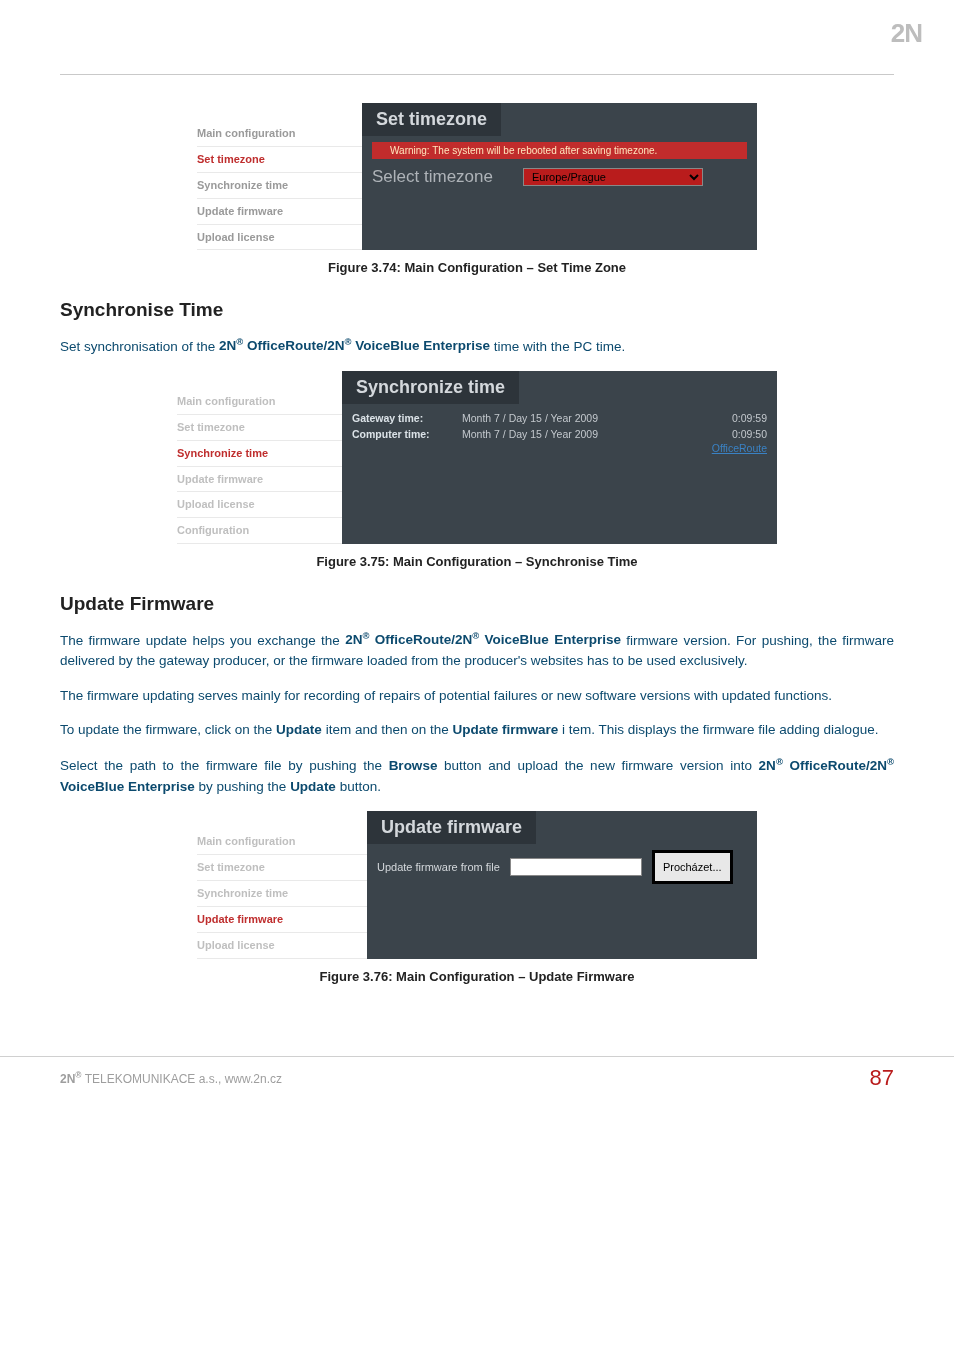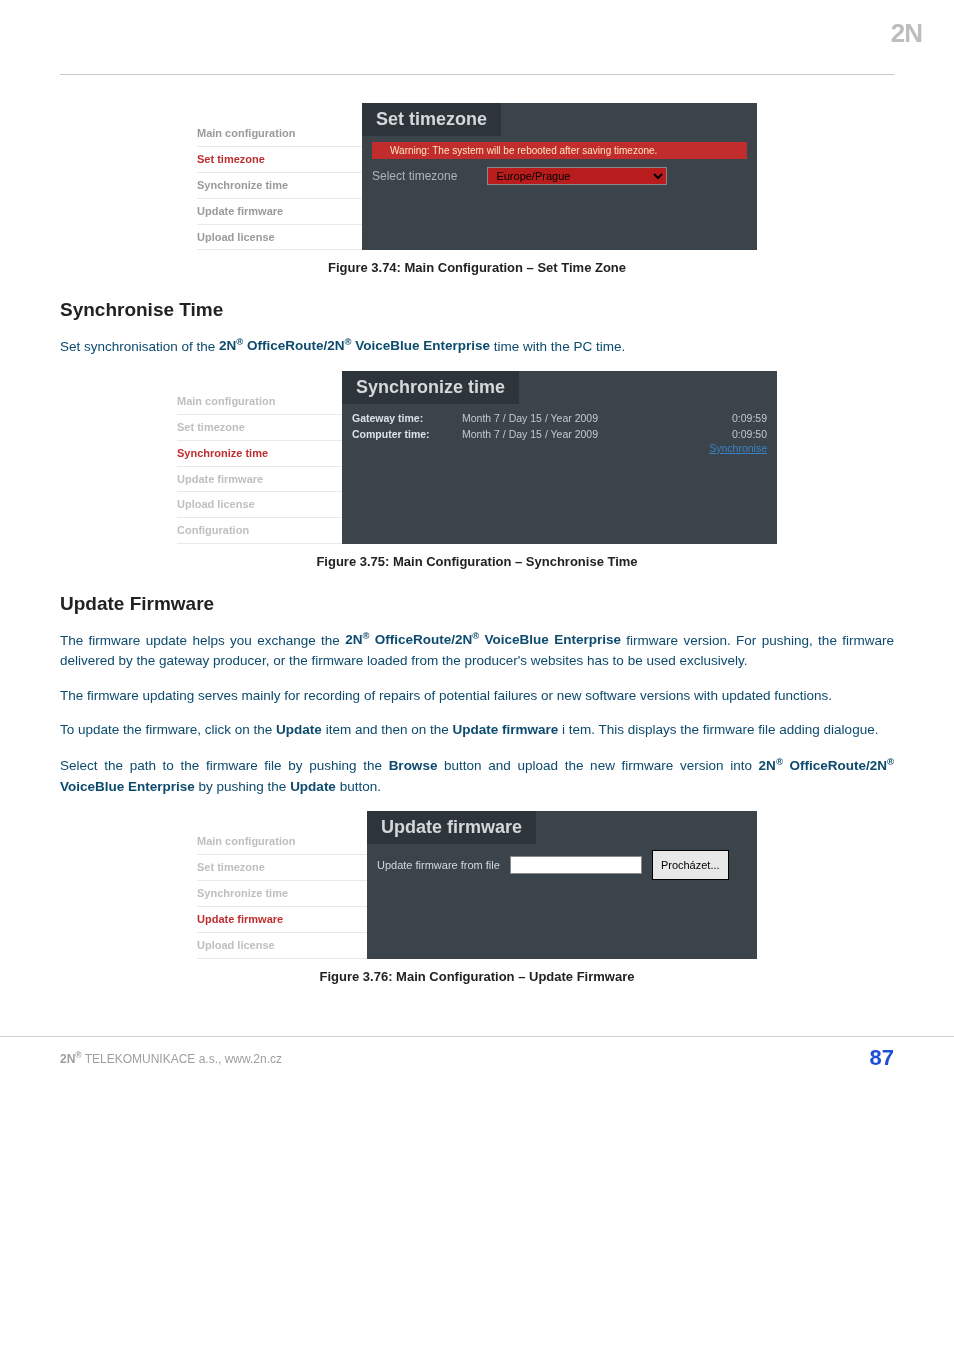--- a/index.html
+++ b/index.html
@@ -73,21 +73,21 @@
     color: #ffe5bd;
     font-size: 10px;
     padding: 3px 18px;
     margin-bottom: 8px;
   }
   .tzrow {
     display: flex;
     align-items: center;
     gap: 30px;
   }
-  .tz-label { color: #aeb3b8; font-size: 12px; }
+  .tz-label { color: #aeb3b8; font-size: 17px; }
   .tz-select {
     background: #b91c1c;
     border: 1px solid #888;
     font-size: 11px;
     padding: 1px 4px;
     min-width: 180px;
   }
 
   
   .shot2 {
@@ -154,21 +154,21 @@
     font-size: 11px;
   }
   .file-slot {
     width: 130px;
     height: 16px;
     border: 1px solid #888;
     background: #fff;
   }
   .browse-btn {
     background: #e8e8e8;
-    border: 1px solid #000000;
+    border: 3px solid #000000;
     font-size: 11px;
     padding: 8px 8px;
   }
 
   
   .caption {
     text-align: center;
     font-size: 13px;
     margin: 10px 0 24px 0;
     color: #222;
@@ -182,31 +182,31 @@
   .body {
     font-size: 13.5px;
     line-height: 1.55;
     color: #0c4a6e;
     text-align: justify;
   }
   sup { font-size: 0.7em; }
 
   
   .footer {
-    margin-top: 52px;
+    margin-top: 72px;
     padding: 0 60px 24px 60px;
     display: flex;
     justify-content: space-between;
     align-items: center;
     font-size: 12px;
     color: #9e9e9e;
     border-top: 1px solid #d0d0d0;
     padding-top: 8px;
   }
-  .pgno { font-size: 22px; color: #1d4ed8; font-weight: 700; }
+  .pgno { font-size: 22px; color: #b91c1c; font-weight: 400; }
 </style>
 </head>
 <body>
 
 <div class="page">
   <div class="top-logo">2N</div>
   <hr class="top-rule">
 
   <div class="shot">
     <div class="navcol">
@@ -250,21 +250,21 @@
       <div class="syncrow">
         <span class="k">Gateway time:</span>
         <span class="v">Month 7 / Day 15 / Year 2009</span>
         <span class="t">0:09:59</span>
       </div>
       <div class="syncrow">
         <span class="k">Computer time:</span>
         <span class="v">Month 7 / Day 15 / Year 2009</span>
         <span class="t">0:09:50</span>
       </div>
-      <div class="synclink">Synchronise</div>
+      <div class="synclink">OfficeRoute</div>
     </div>
   </div>
   <div class="caption">
     <strong>Figure 3.75: Main Configuration – Synchronise Time</strong>
   </div>
 
   <h2 class="section">Update Firmware</h2>
   <p class="body">
     <span>The firmware update helps you exchange the </span><strong>2N<sup>®</sup><span> OfficeRoute/2N</span><sup>®</sup><span> VoiceBlue Enterprise</span></strong><span> firmware version. For pushing, the firmware delivered by the gateway producer, or the firmware loaded from the producer's websites has to be used exclusively.</span>
   </p>

